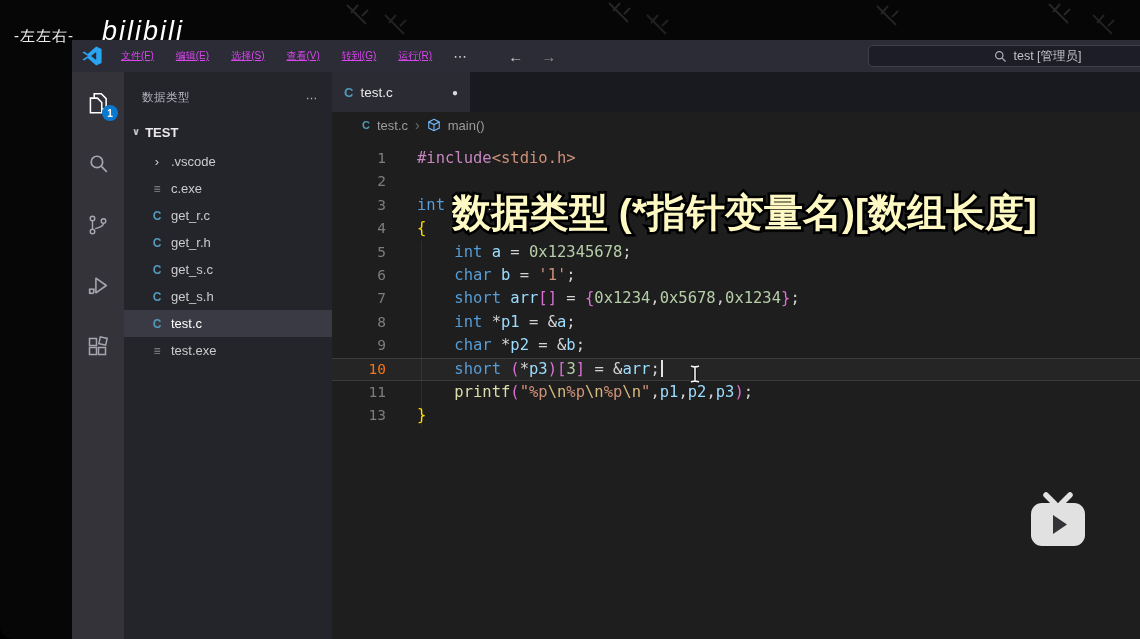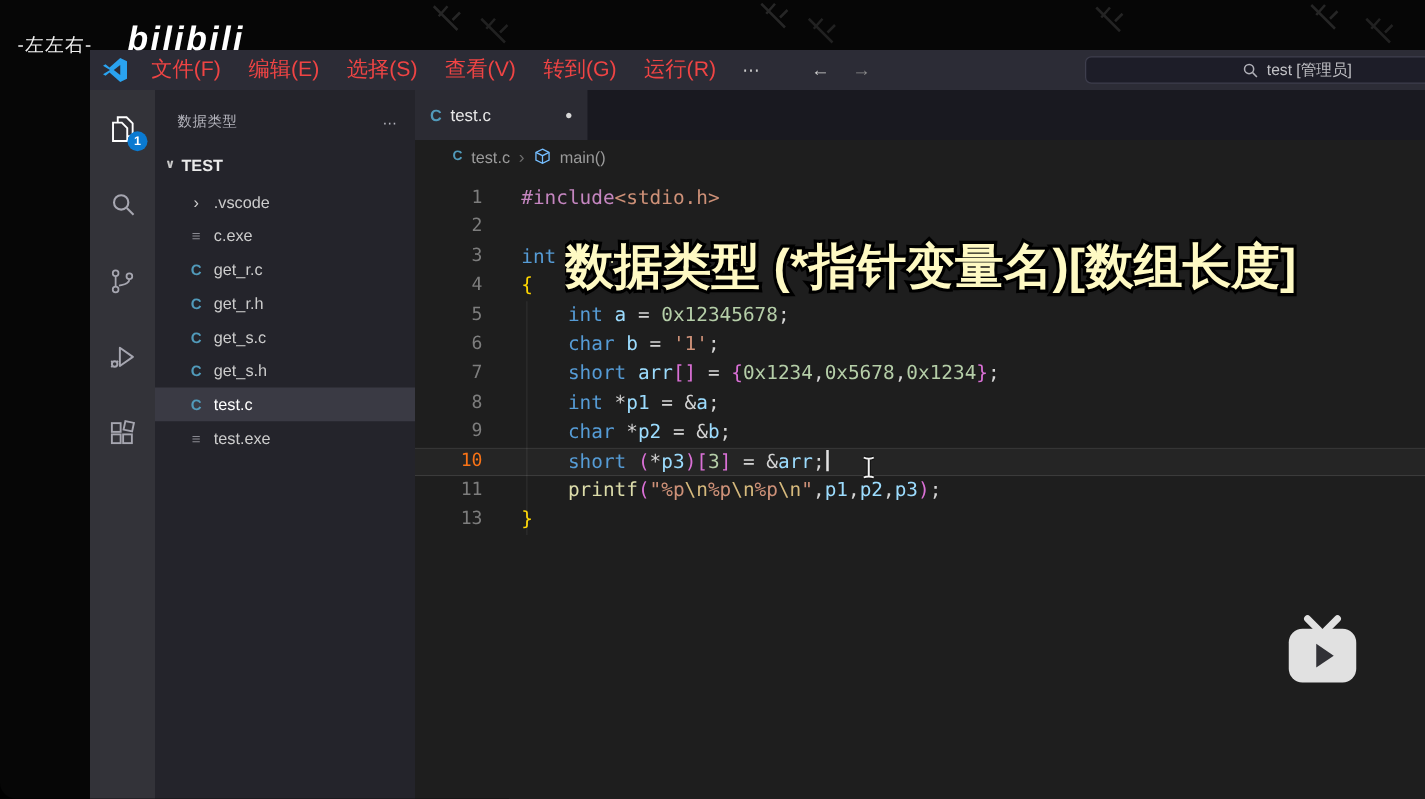--- a/index.html
+++ b/index.html
@@ -6,37 +6,37 @@
   html,body { background:#000; }
   body {
     width:1140px; height:639px; overflow:hidden; position:relative;
     font-family:"Liberation Sans","DejaVu Sans",sans-serif;
   }
   .frame { position:absolute; left:0; top:0; width:1140px; height:639px; background:#060606;border-radius:13px; }
 
   
   .topbar { position:absolute; left:0; top:0; width:1140px; height:40px; background:#060606; z-index:5; }
   .username { position:absolute; left:14px; top:27px; color:#efefef; font-size:15px; letter-spacing:1px; }
-  .bili-logo { position:absolute; left:102px; top:16px; color:#ffffff; font-size:27px; font-weight:700; font-style:italic; letter-spacing:2px; z-index:6; }
+  .bili-logo { position:absolute; left:102px; top:16px; color:#ffffff; font-size:27px; font-weight:400; font-style:italic; letter-spacing:2px; z-index:6; }
   .wm { position:absolute; z-index:7; }
   .tv-watermark { position:absolute; left:1026px; top:490px; z-index:40; }
   .overlay-title {
     position:absolute; left:452px; top:186px; width:688px; height:56px; overflow:hidden;
     white-space:nowrap; z-index:30; font-size:39px; font-weight:800; color:#fef9c3;
     -webkit-text-stroke:5px #000; paint-order:stroke fill; text-shadow:0 2px 2px rgba(0,0,0,.55);
   }
   .ibeam { position:absolute; left:688px; top:364px; z-index:35; }
 
   
   .window { position:absolute; left:72px; top:40px; width:1068px; height:599px; background:#1e1e1e; }
 
   .titlebar { position:absolute; left:0; top:0; width:1068px; height:32px; background:#2c2c36; display:flex; align-items:center; }
   .vscode-logo { margin-left:10px; flex:none; }
   .menubar { display:flex; margin-left:8px; }
-  .menu-item { padding:0 11px; font-size:17px; color:#ef4444; line-height:32px; white-space:nowrap; }
+  .menu-item { padding:0 11px; font-size:10px; color:#d946ef; line-height:32px; white-space:nowrap;text-decoration:underline; }
   .menu-more { padding:0 10px; font-size:14px; color:#cccccc; }
   .nav-arrow { font-size:15px; color:#cfcfcf; padding:0 9px; margin-left:4px; }
   .nav-arrow.back { margin-left:22px; }
   .nav-arrow.fwd { color:#8b8b8b; margin-left:0; }
   .searchbox {
     position:absolute; left:796px; top:5px; width:340px; height:22px;
     background:#1d1d28; border:1px solid #3e3e4d; border-radius:5px;
     display:flex; align-items:center; justify-content:center; gap:6px;
     color:#c0c0c5; font-size:12.5px;
   }

